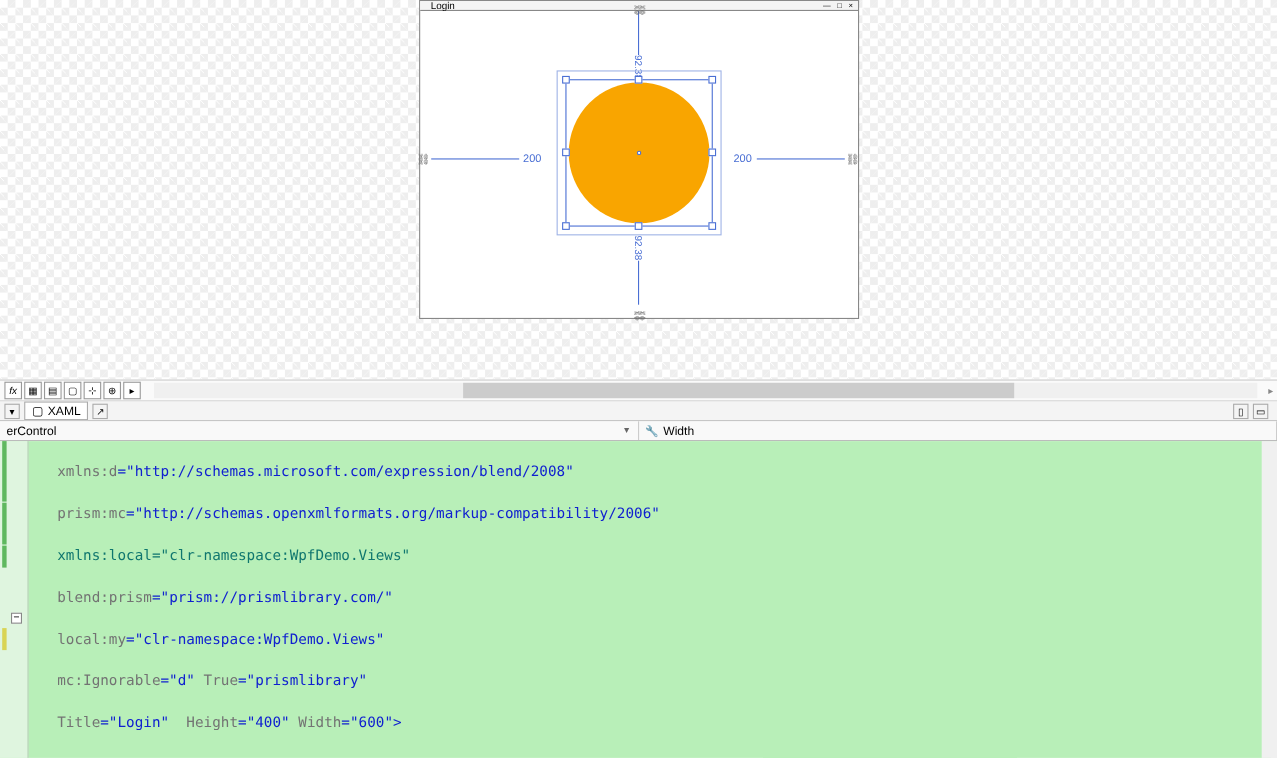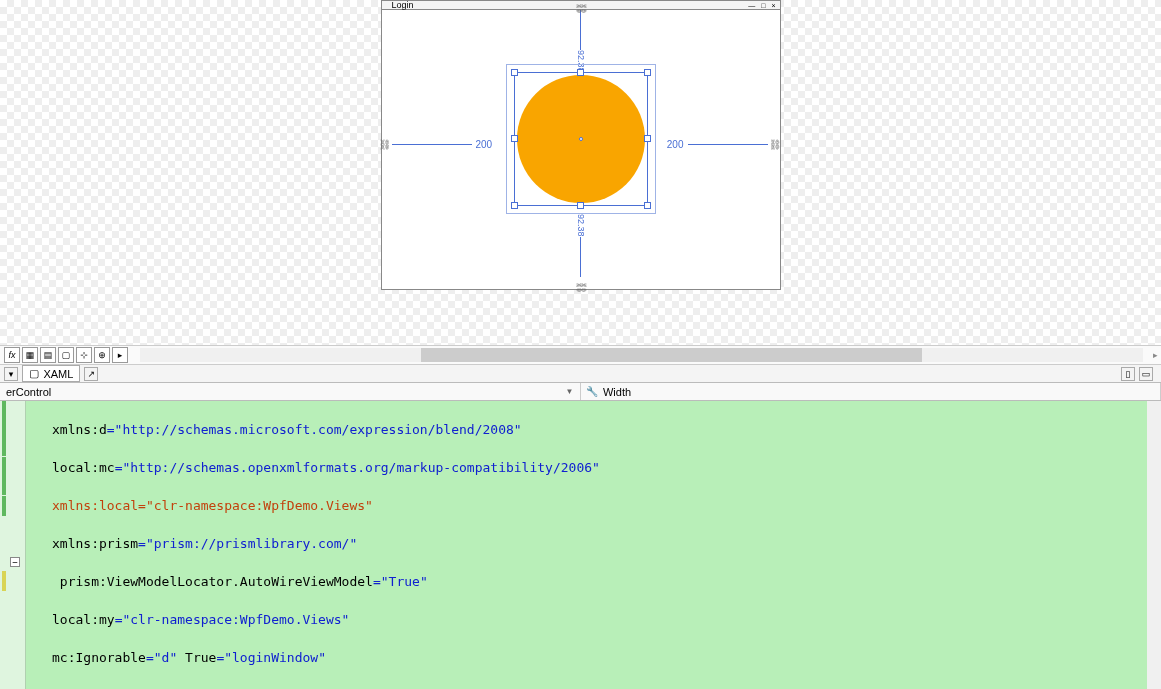--- a/index.html
+++ b/index.html
@@ -246,22 +246,22 @@
   width: 4px;
 }
 .gutter .bar-y { background: #d9d455; }
 .gutter .bar-g { background: #5fb85f; }
 .code-lines {
   margin-left: 26px;
   padding-left: 26px;
   white-space: pre;
 }
 .t-blue { color: #1020d0; }
-.t-red { color: #000000; }
-.t-green { color: #c2410c; }
+.t-red { color: #737373; }
+.t-green { color: #0f766e; }
 .scrollbar-v {
   position: absolute;
   right: 0; top: 401px; bottom: 0;
   width: 14px;
   background: #f0f0f0;
 }
 </style>
 </head>
 <body>
 
@@ -358,26 +358,25 @@
 <div class="code-pane">
   <div class="gutter">
     <div class="bars bar-g" style="top:0;height:55px;"></div>
     <div class="bars bar-g" style="top:56px;height:38px;"></div>
     <div class="bars bar-g" style="top:95px;height:20px;"></div>
     <div class="bars bar-y" style="top:170px;height:20px;"></div>
     <div class="minus" style="top:156px;">−</div>
   </div>
   <div class="code-lines">
 <div><span class="t-red">xmlns:d</span><span class="t-blue">="</span><span class="t-blue">http://schemas.microsoft.com/expression/blend/2008</span><span class="t-blue">"</span></div>
-<div><span class="t-red">local:mc</span><span class="t-blue">="</span><span class="t-blue">http://schemas.openxmlformats.org/markup-compatibility/2006</span><span class="t-blue">"</span></div>
+<div><span class="t-red">prism:mc</span><span class="t-blue">="</span><span class="t-blue">http://schemas.openxmlformats.org/markup-compatibility/2006</span><span class="t-blue">"</span></div>
 <div><span class="t-green">xmlns:local</span><span class="t-green">="</span><span class="t-green">clr-namespace:WpfDemo.Views</span><span class="t-green">"</span></div>
-<div><span class="t-red">xmlns:prism</span><span class="t-blue">="</span><span class="t-blue">prism://prismlibrary.com/</span><span class="t-blue">"</span></div>
-<div> <span class="t-red">prism:ViewModelLocator.AutoWireViewModel</span><span class="t-blue">="</span><span class="t-blue">True</span><span class="t-blue">"</span></div>
+<div><span class="t-red">blend:prism</span><span class="t-blue">="</span><span class="t-blue">prism://prismlibrary.com/</span><span class="t-blue">"</span></div>
 <div><span class="t-red">local:my</span><span class="t-blue">="</span><span class="t-blue">clr-namespace:WpfDemo.Views</span><span class="t-blue">"</span></div>
-<div><span class="t-red">mc:Ignorable</span><span class="t-blue">="</span><span class="t-blue">d</span><span class="t-blue">"</span> <span class="t-red">True</span><span class="t-blue">="</span><span class="t-blue">loginWindow</span><span class="t-blue">"</span></div>
+<div><span class="t-red">mc:Ignorable</span><span class="t-blue">="</span><span class="t-blue">d</span><span class="t-blue">"</span> <span class="t-red">True</span><span class="t-blue">="</span><span class="t-blue">prismlibrary</span><span class="t-blue">"</span></div>
 <div><span class="t-red">Title</span><span class="t-blue">="</span><span class="t-blue">Login</span><span class="t-blue">"</span>  <span class="t-red">Height</span><span class="t-blue">="</span><span class="t-blue">400</span><span class="t-blue">"</span> <span class="t-red">Width</span><span class="t-blue">="</span><span class="t-blue">600</span><span class="t-blue">"&gt;</span></div>
 
 
 
 
   </div>
 </div>
 
 <div class="scrollbar-v"></div>
 

